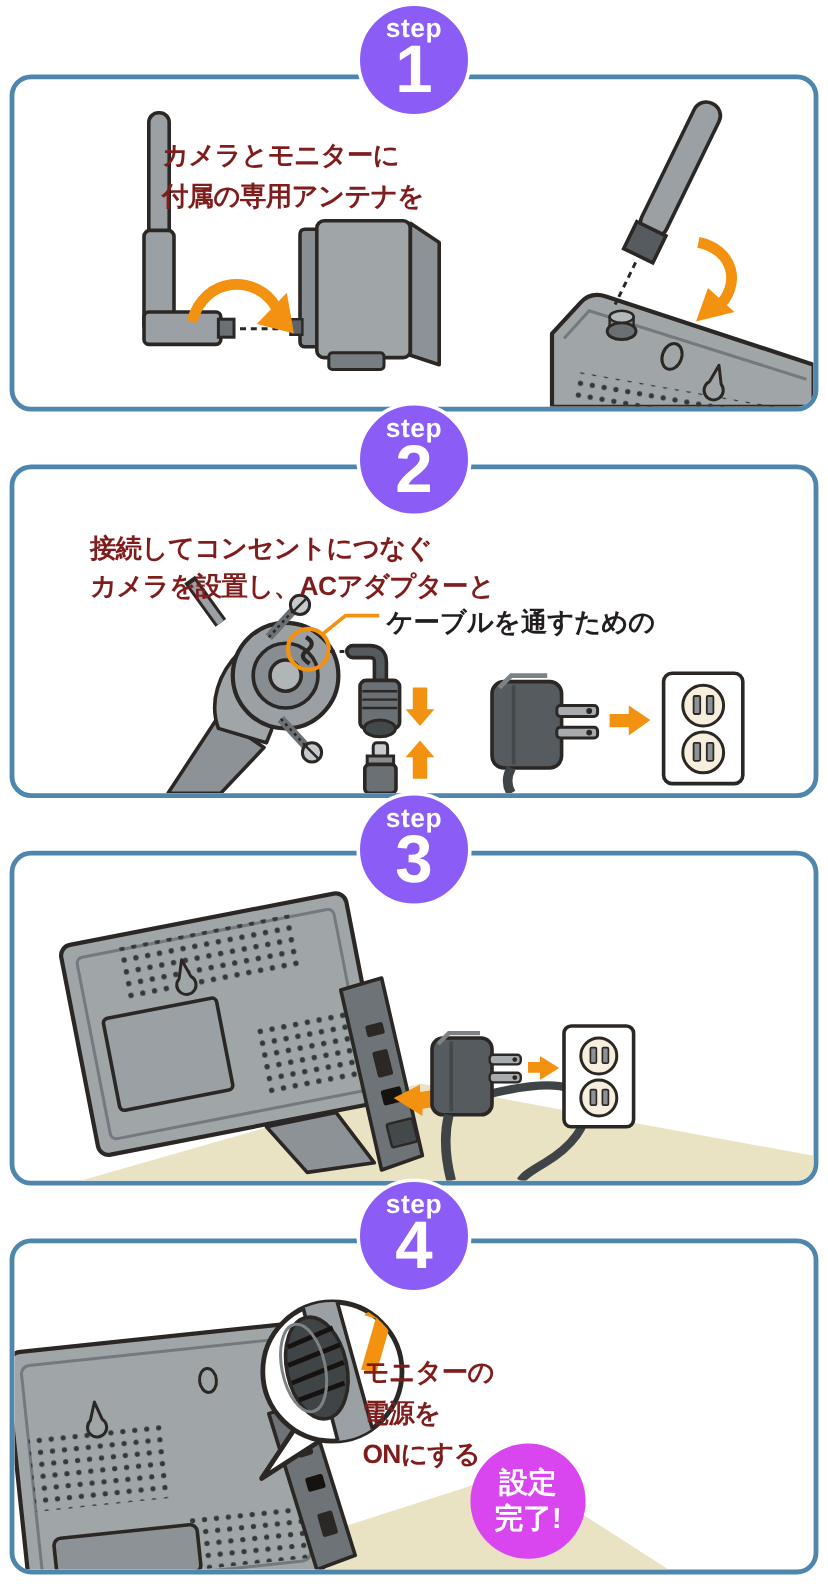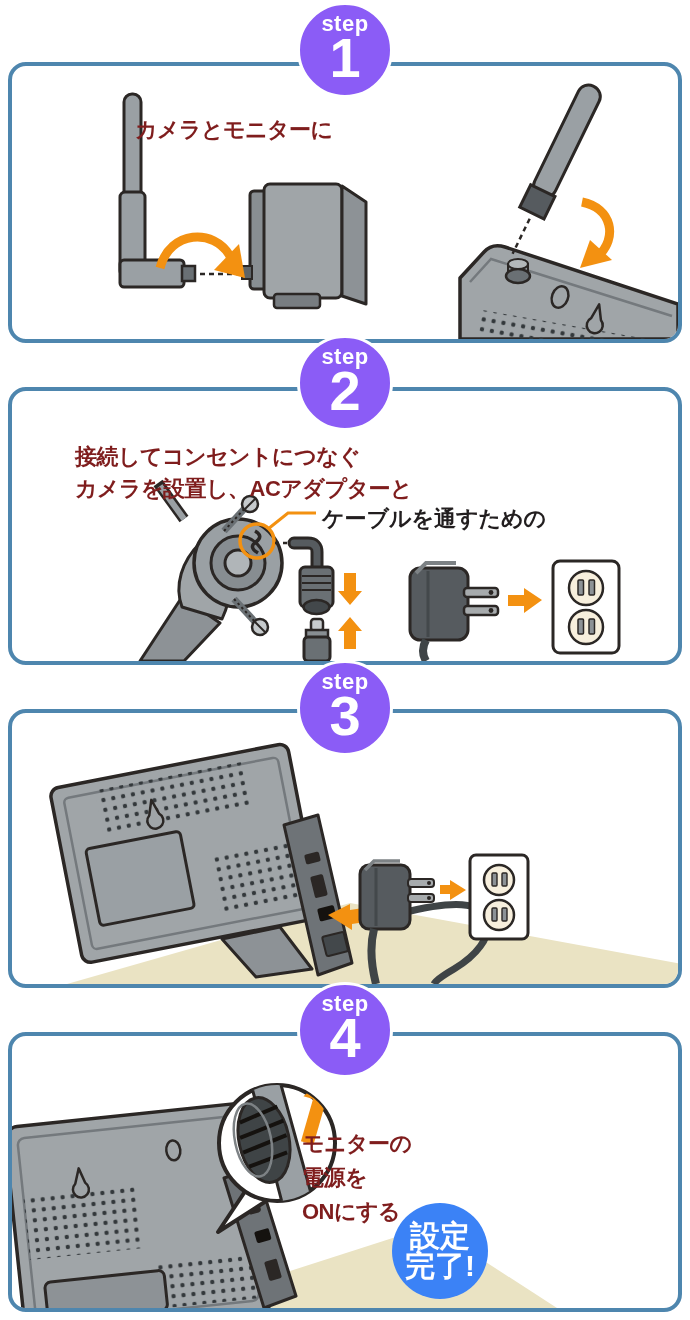--- a/index.html
+++ b/index.html
@@ -31,22 +31,22 @@
   .h1{left:123px;top:47px;width:420px;}
   .h2{left:63px;top:50px;width:540px;line-height:32px;}
   .h3{left:200px;top:42px;width:320px;}
   .h4{left:290px;top:55px;width:280px;margin-top:36px;}
   .annotation{
     position:absolute;left:310px;top:115px;font-size:22px;font-weight:bold;
     line-height:25px;color:#221e1f;z-index:3;text-align:left;
   }
   .done-badge{
     position:absolute;left:380px;top:167px;width:96px;height:96px;border-radius:50%;
-    background:#3b82f6;color:#fff;display:flex;flex-direction:column;align-items:center;
-    justify-content:center;font-weight:bold;font-size:30px;line-height:30px;z-index:5;text-align:center;
+    background:#d946ef;color:#fff;display:flex;flex-direction:column;align-items:center;
+    justify-content:center;font-weight:bold;font-size:24px;line-height:30px;z-index:5;text-align:center;
   }
   svg{display:block;}
 </style>
 </head>
 <body>
 
 <div class="canvas">
 
   <svg width="0" height="0" style="position:absolute" aria-hidden="true">
     <defs>
@@ -60,20 +60,21 @@
   </svg>
 
   <div class="step-badge badge-1">
     <span class="lbl">step</span>
     <span class="num">1</span>
   </div>
 
   <div class="panel panel-1">
     <div class="heading h1">
       <div>カメラとモニターに</div>
+      <div>付属の専用アンテナを</div>
     </div>
     <svg class="illus" viewBox="0 0 666 273">
 
       <g>
         <rect x="112" y="28" width="17" height="110" rx="8" fill="#9aa0a4" stroke="#2b2725" stroke-width="3"></rect>
         <rect x="108" y="126" width="25" height="84" rx="5" fill="#9aa0a4" stroke="#2b2725" stroke-width="3"></rect>
         <rect x="108" y="194" width="64" height="27" rx="4" fill="#9aa0a4" stroke="#2b2725" stroke-width="3"></rect>
         <rect x="170" y="200" width="13" height="15" fill="#6a7074" stroke="#2b2725" stroke-width="2.5"></rect>
         <line x1="188" y1="208" x2="232" y2="208" stroke="#2b2725" stroke-width="2.5" stroke-dasharray="5 4"></line>
         <rect x="238" y="125" width="18" height="98" rx="4" fill="#888e92" stroke="#2b2725" stroke-width="3"></rect>

